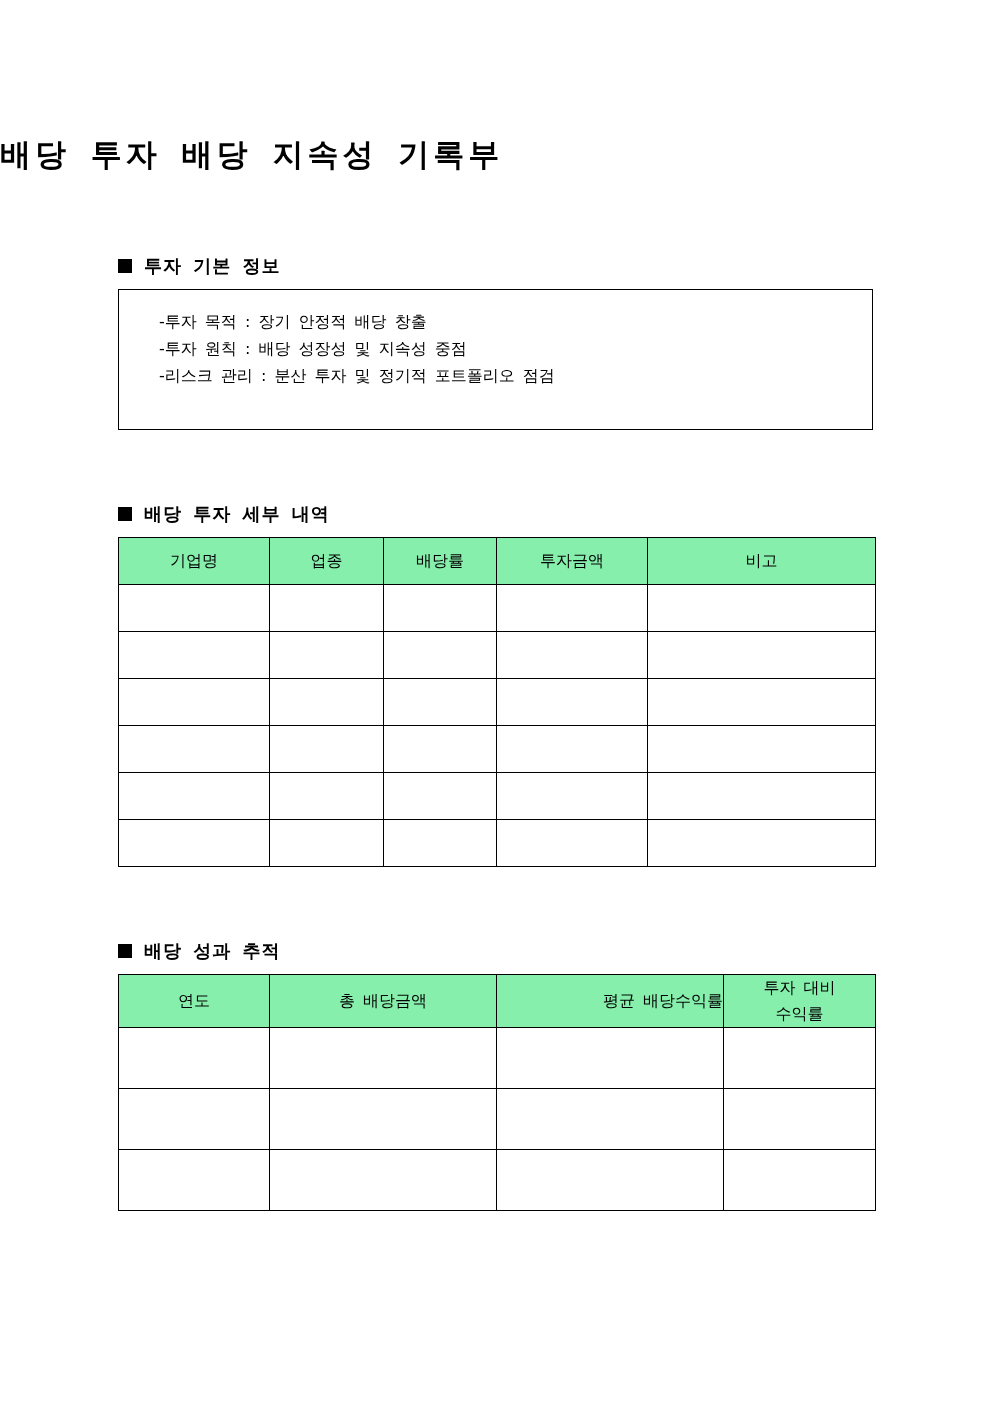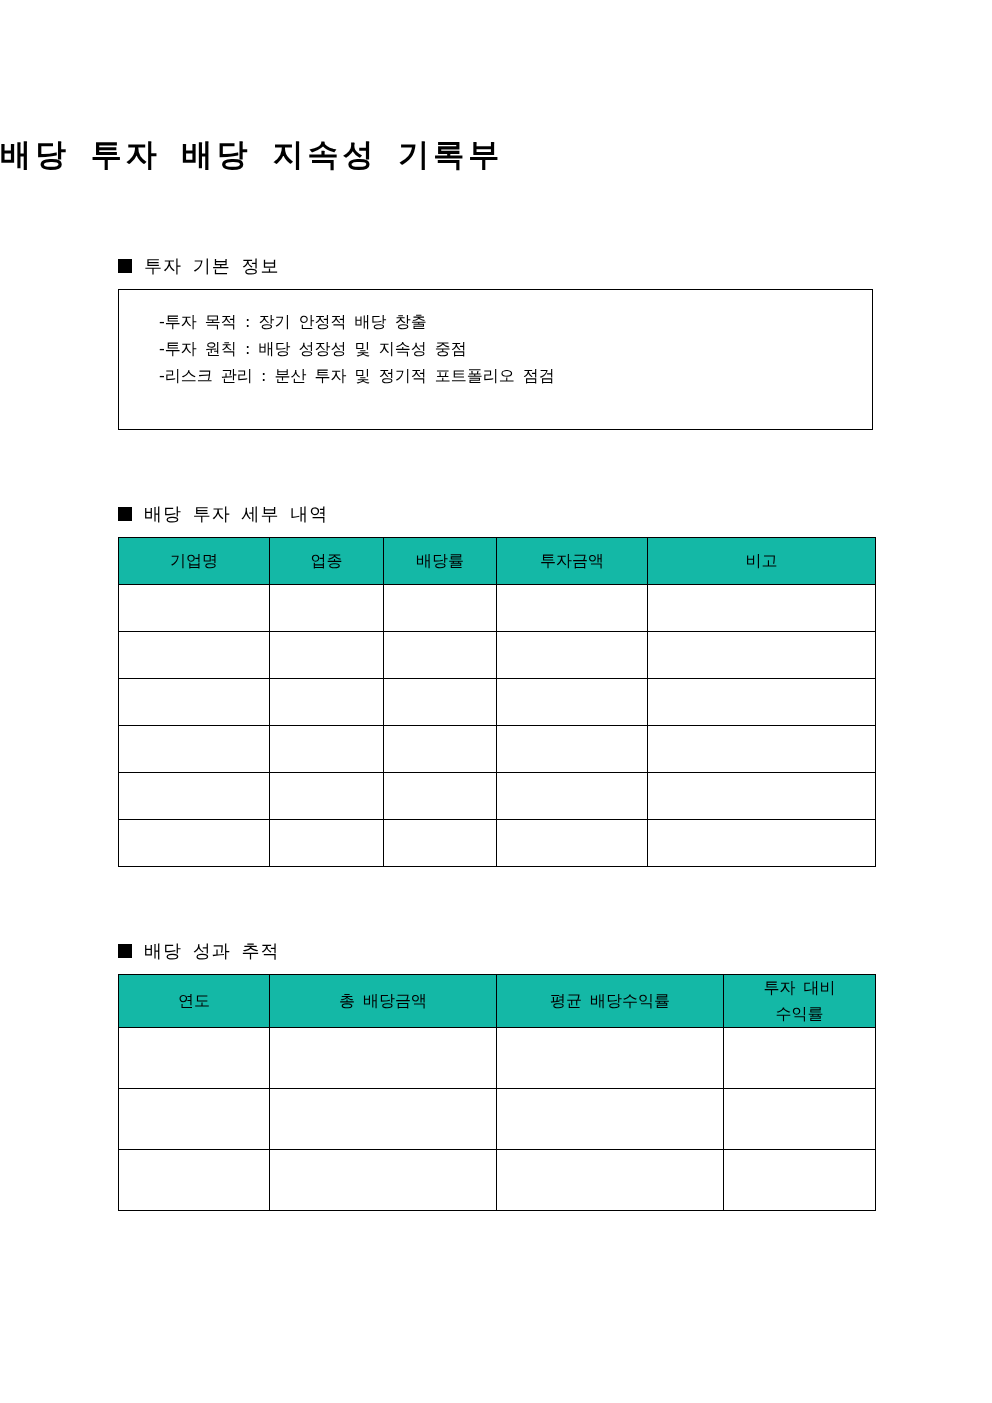--- a/index.html
+++ b/index.html
@@ -1,24 +1,24 @@
 <!DOCTYPE html>
 <html><head>
 <meta charset="utf-8">
 <style>
   html, body { margin: 0; padding: 0; background: #ffffff; }
   body { width: 992px; height: 1403px; position: relative; font-family: "DejaVu Sans", "Liberation Sans", sans-serif; color: #000; }
   .title { position: absolute; left: 0; width: 992px; top: 134px; text-align: left; font-size: 31px; font-weight: bold; letter-spacing: 4px; word-spacing: 6px; }
-  .section-heading { position: absolute; left: 118px; font-size: 18px; font-weight: normal; letter-spacing: 1px; word-spacing: 4px; display: flex; align-items: center; }
+  .section-heading { position: absolute; left: 118px; font-size: 18px; font-weight: bold; letter-spacing: 1px; word-spacing: 4px; display: flex; align-items: center; }
   .square { display: inline-block; width: 14px; height: 14px; background: #000; margin-right: 12px; }
   .info-box { position: absolute; left: 118px; top: 289px; width: 755px; height: 141px; border: 1px solid #000; box-sizing: border-box; padding: 18px 0 0 40px; font-size: 16px; line-height: 27px; word-spacing: 3px; }
   .info-line { white-space: nowrap; }
   table { position: absolute; left: 118px; border-collapse: collapse; font-size: 16px; table-layout: fixed; }
   td, th { border: 1.5px solid #000; padding: 0; text-align: center; vertical-align: middle; font-weight: normal; }
-  th { background: #14b8a6; }
+  th { background: #86efac; }
   #t1 { top: 537px; width: 757px; }
   #t1 tr.head { height: 47px; }
   #t1 tr.row { height: 47px; }
   #t2 { top: 974px; width: 757px; }
   #t2 tr.head { height: 50px; }
   #t2 tr.row { height: 61px; }
   .hdr-wrap { line-height: 26px; word-spacing: 3px; }
 </style>
 </head>
 <body>
@@ -108,21 +108,21 @@
   <colgroup>
     <col style="width:151px">
       <col style="width:227px">
       <col style="width:227px">
       <col style="width:152px">
   </colgroup>
   <tbody>
       <tr class="head">
     <th>연도</th>
     <th style="word-spacing:3px;">총 배당금액</th>
-    <th style="word-spacing:3px;">평균 배당수익률</th>
+    <th style="word-spacing:3px;text-align:right;">평균 배당수익률</th>
     <th>
       <div class="hdr-wrap">투자 대비</div>
       <div class="hdr-wrap">수익률</div>
     </th>
   </tr>
   <tr class="row">
     <td></td>
     <td></td>
     <td></td>
     <td></td>

